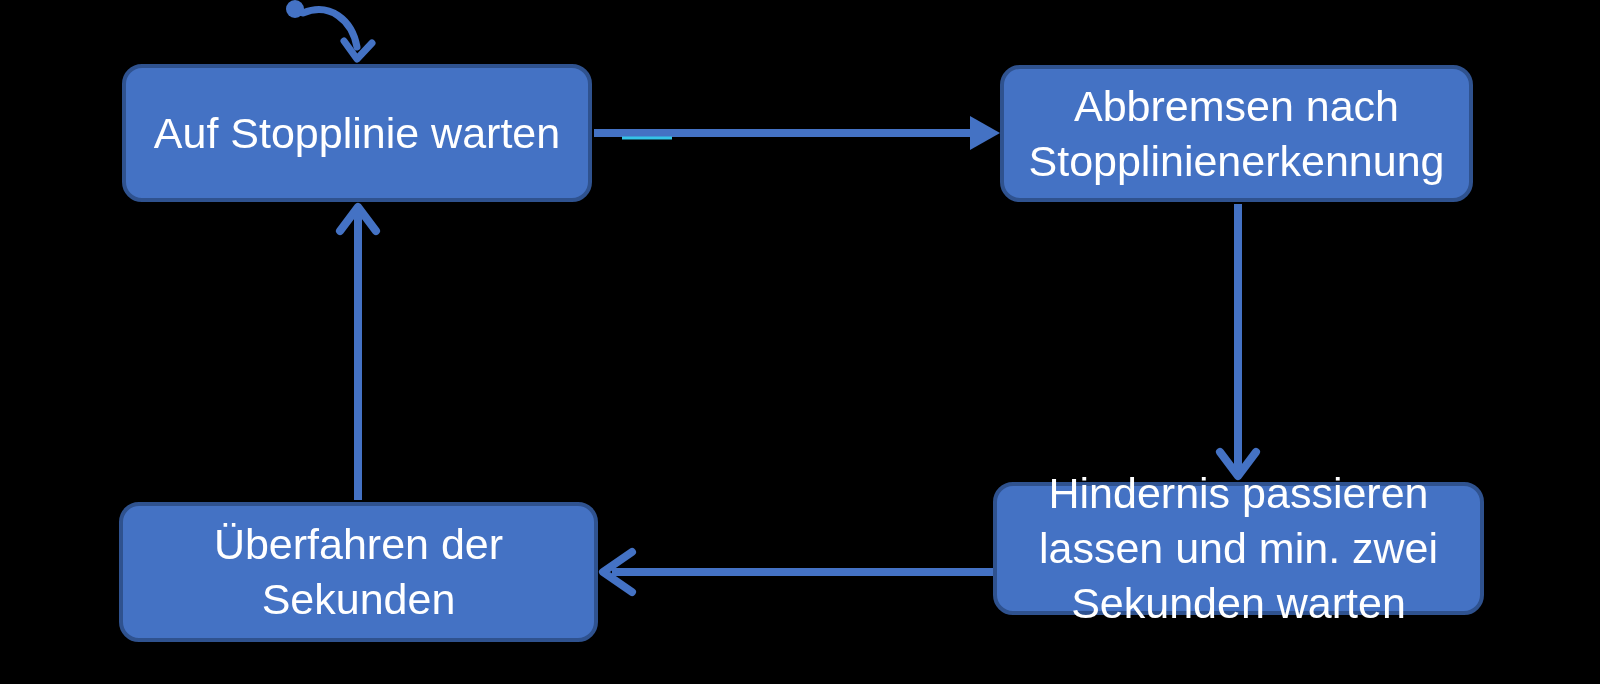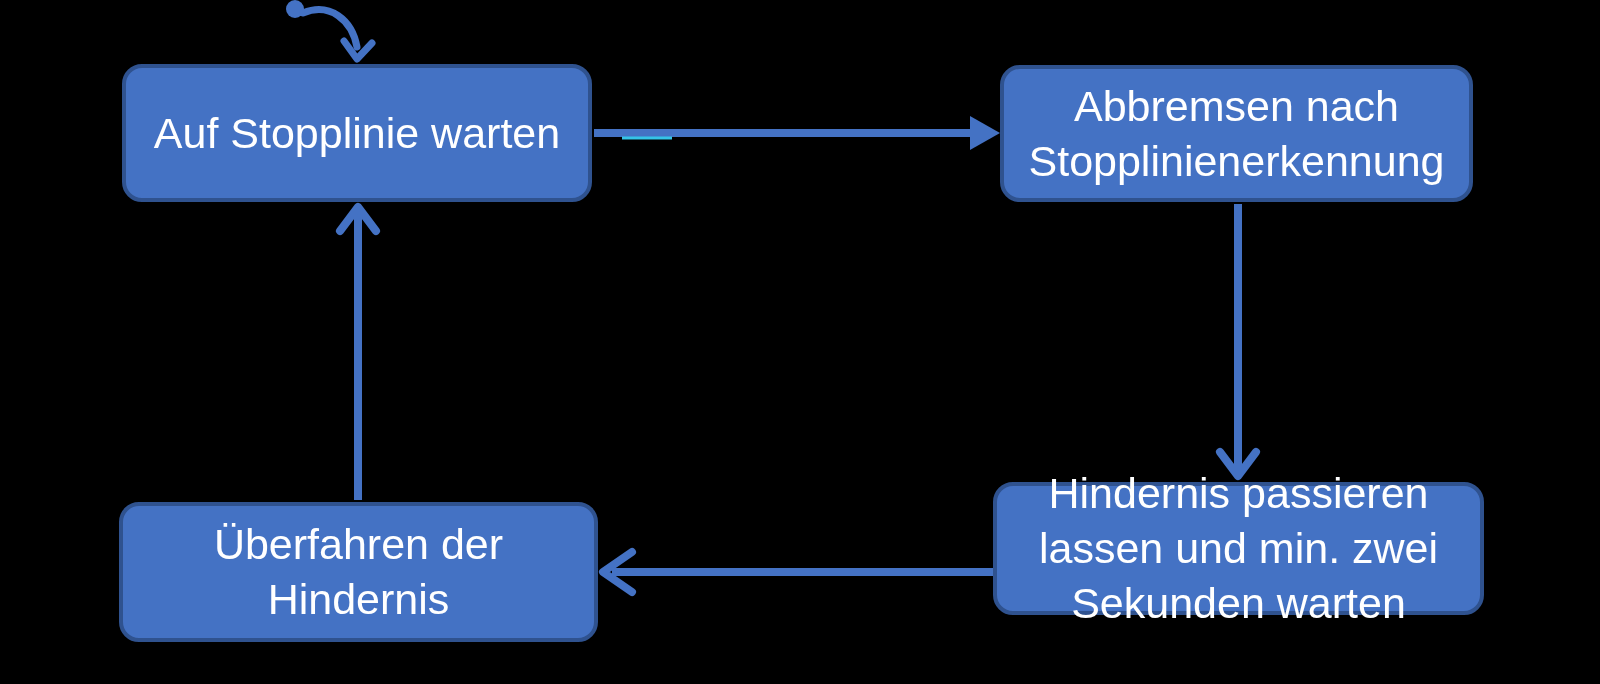--- a/index.html
+++ b/index.html
@@ -97,21 +97,21 @@
   </div>
 
   <div class="node node-c">
     <span>Hindernis passieren
 lassen und min. zwei
 Sekunden warten</span>
   </div>
 
   <div class="node node-d">
     <span>Überfahren der
-Hindernis</span>
+Sekunden</span>
   </div>
 
   <svg class="arrows" viewBox="0 0 1600 684">
 
     <g>
       <circle class="loop-dot" cx="295" cy="9" r="9"></circle>
       <path class="loop-curve" d="M303 13 C 330 2, 352 20, 357 47"></path>
       <path class="loop-head" d="M344 41 L357 59 L372 43"></path>
     </g>
 

